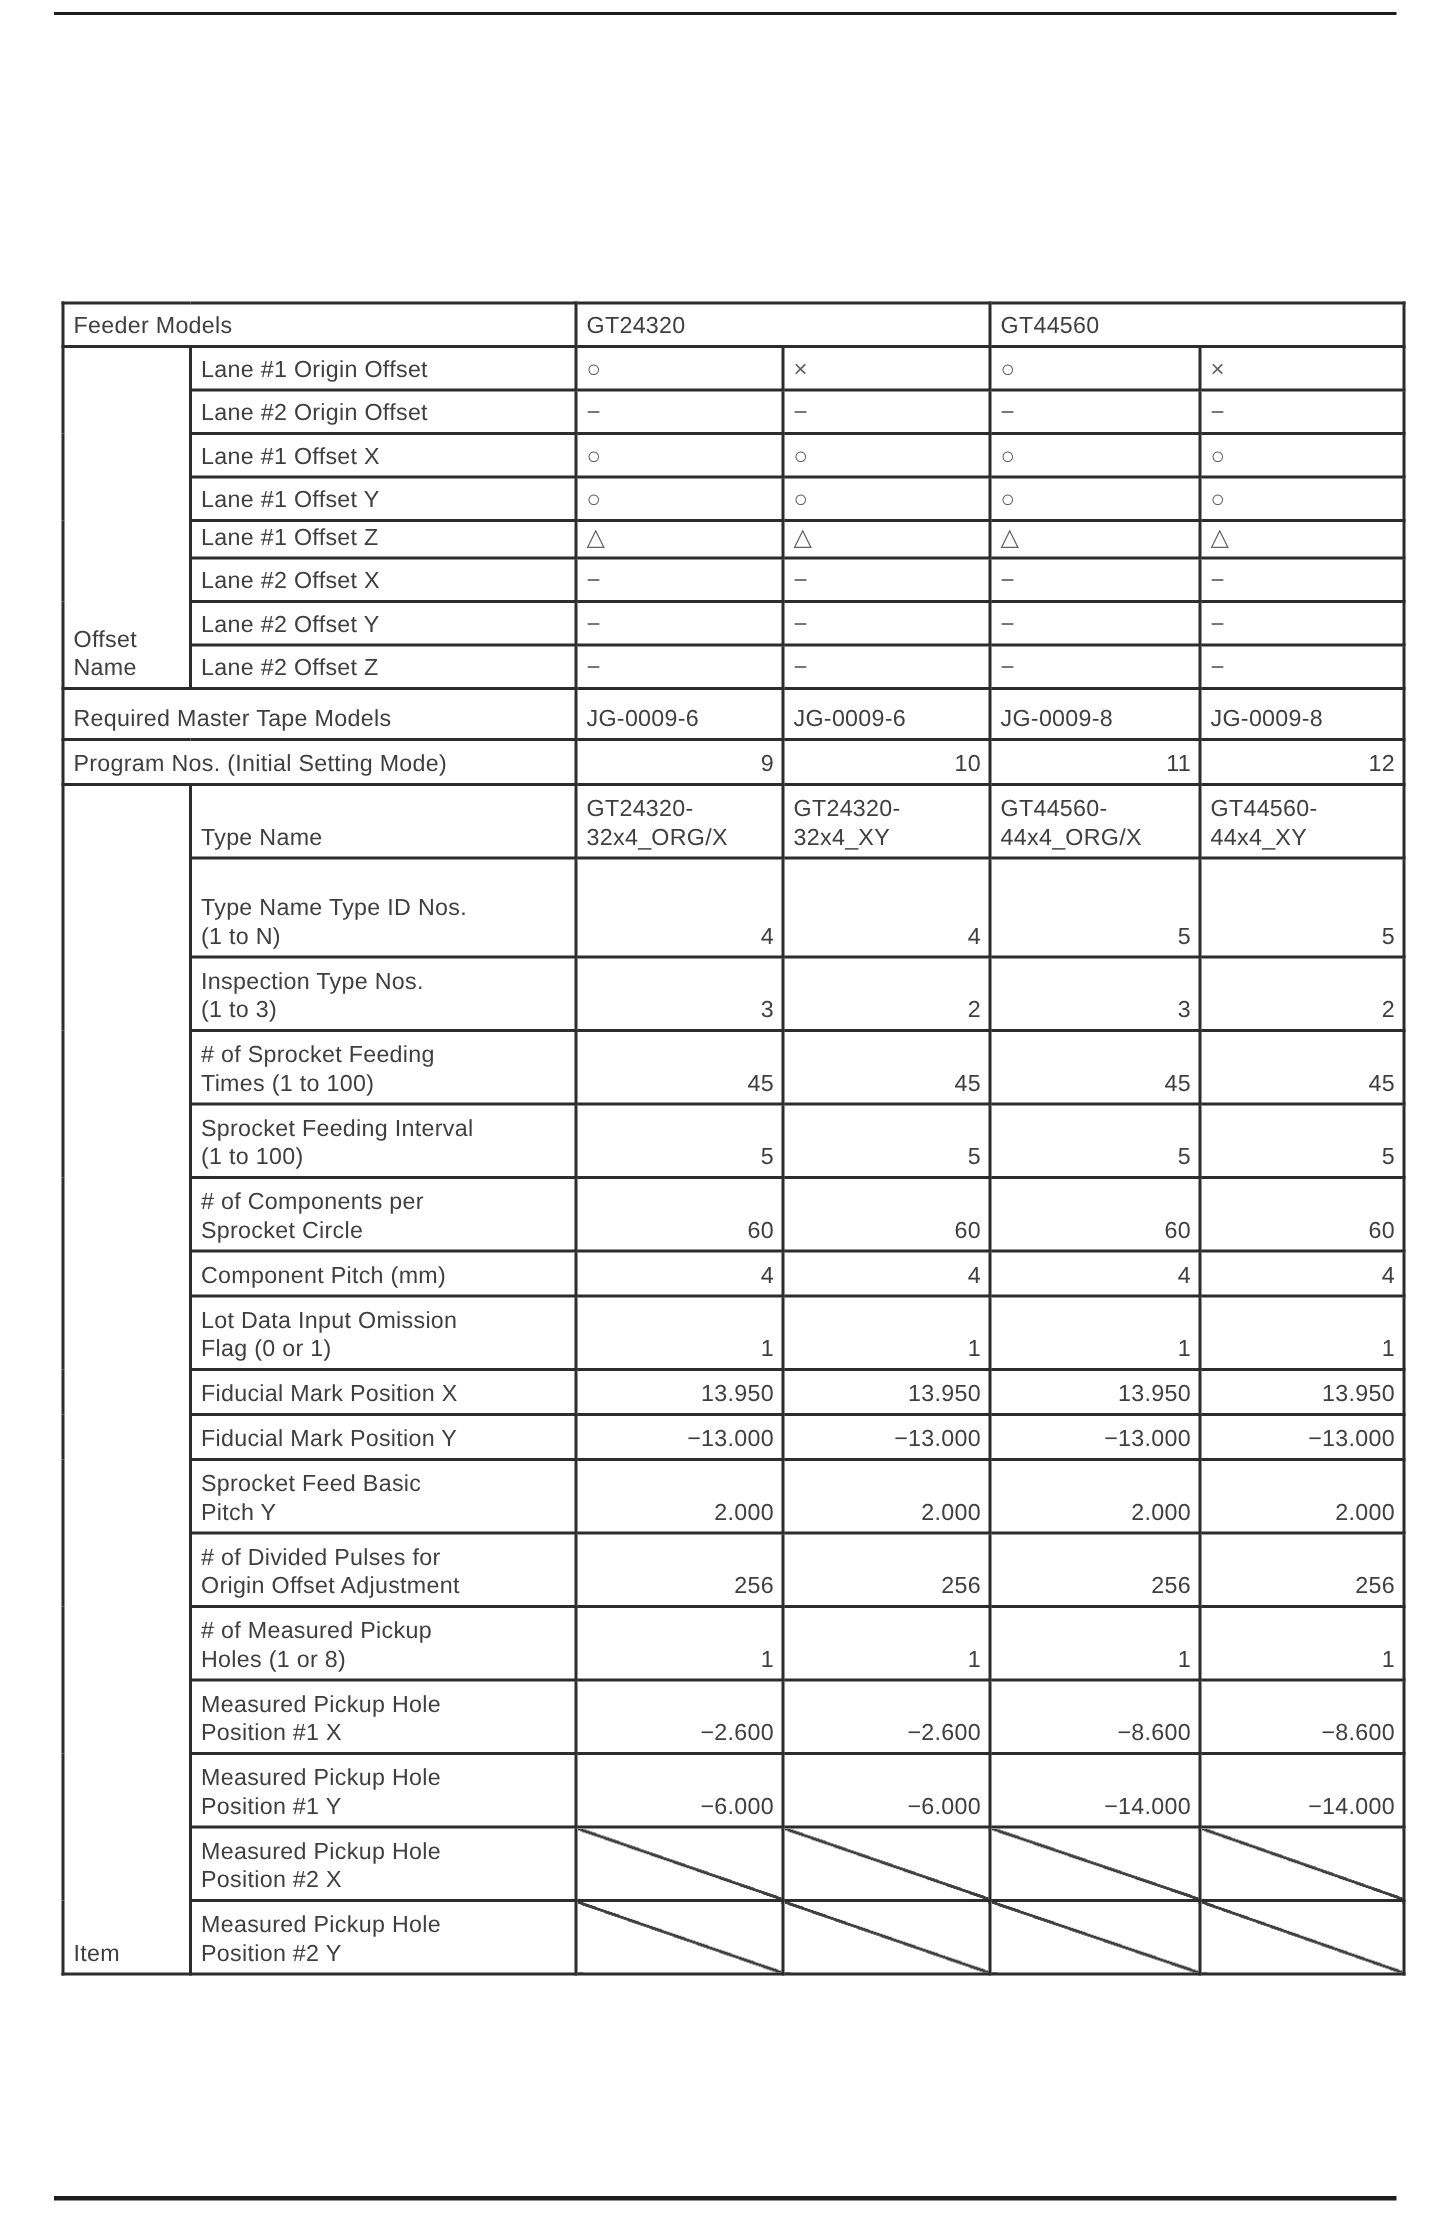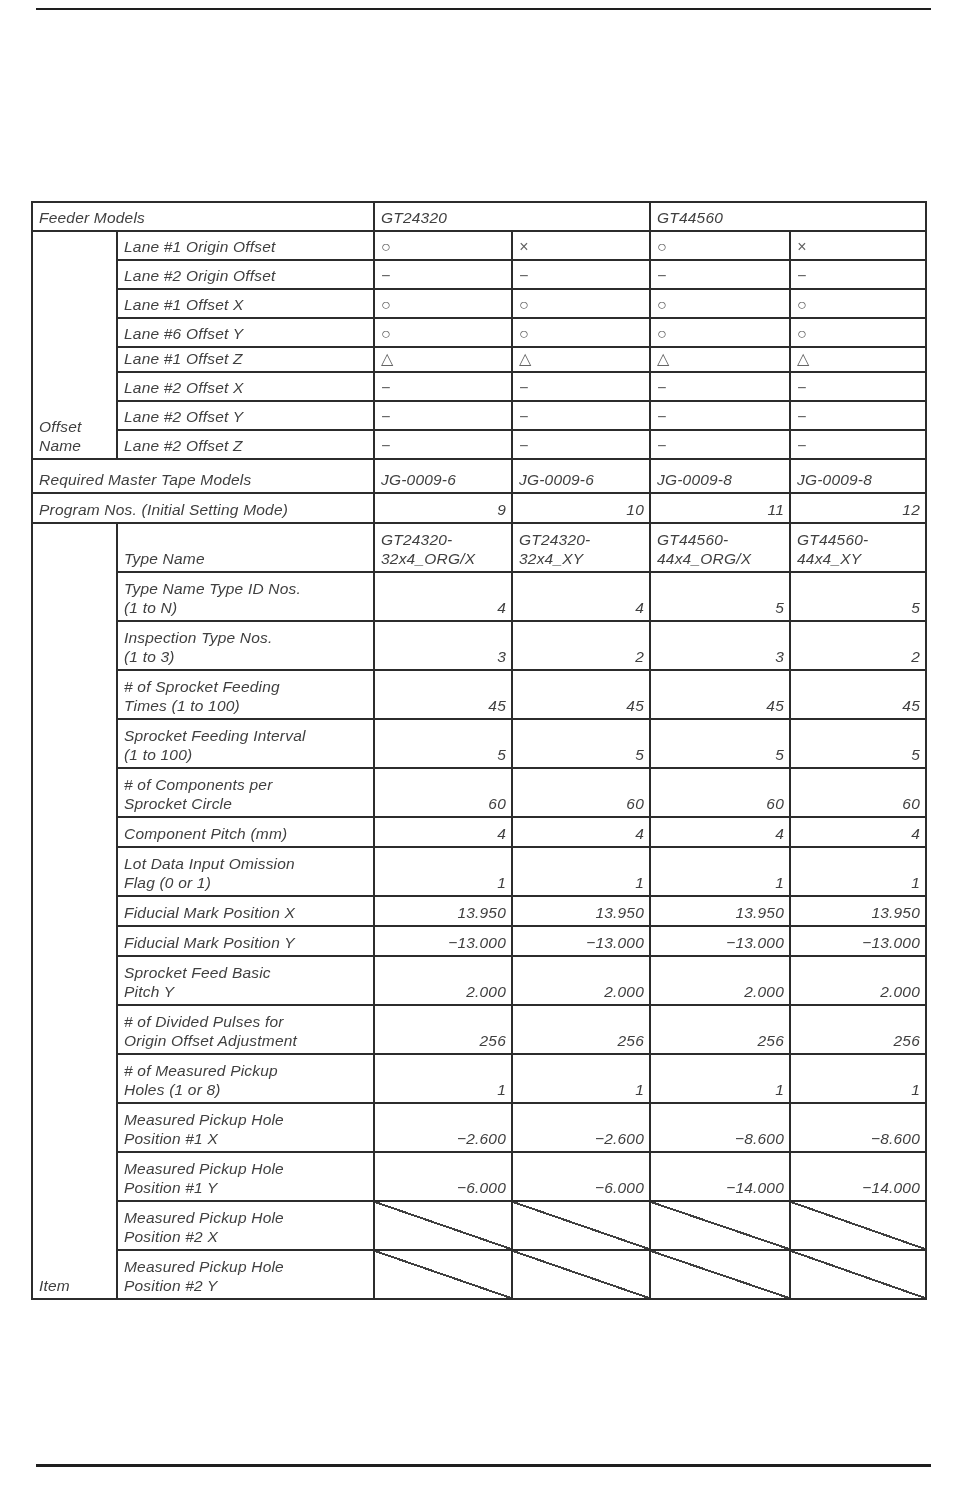--- a/index.html
+++ b/index.html
@@ -17,29 +17,28 @@
     position: absolute;
     left: 36px;
     width: 895px;
     background: #1e1e1e;
   }
   .rule.top { top: 8px; height: 2px; }
   .rule.bottom { top: 1464px; height: 3px; }
 
   table.spec {
     position: absolute;
-    left: 31px;
+    left: 41px;
     top: 201px;
     width: 894px;
     border-collapse: collapse;
     table-layout: fixed;
     font-size: 15.5px;
     letter-spacing: 0.2px;
     line-height: 19px;
-    font-style: italic;
   }
   table.spec td {
     border: 2px solid #2c2c2c;
     padding: 1px 5px 3px 6px;
     vertical-align: bottom;
     overflow: hidden;
     white-space: pre-line;
   }
   td.group {
     vertical-align: top;
@@ -93,21 +92,21 @@
           <td class="sym">−</td>
         </tr>
         <tr style="height: 29px;">
           <td>Lane #1 Offset X</td>
           <td class="sym">○</td>
           <td class="sym">○</td>
           <td class="sym">○</td>
           <td class="sym">○</td>
         </tr>
         <tr style="height: 29px;">
-          <td>Lane #6 Offset Y</td>
+          <td>Lane #1 Offset Y</td>
           <td class="sym">○</td>
           <td class="sym">○</td>
           <td class="sym">○</td>
           <td class="sym">○</td>
         </tr>
         <tr style="height: 16px;">
           <td>Lane #1 Offset Z</td>
           <td class="sym">△</td>
           <td class="sym">△</td>
           <td class="sym">△</td>
@@ -153,21 +152,21 @@
           <td>Type Name</td>
           <td>GT24320-
 32x4_ORG/X</td>
           <td>GT24320-
 32x4_XY</td>
           <td>GT44560-
 44x4_ORG/X</td>
           <td>GT44560-
 44x4_XY</td>
         </tr>
-        <tr style="height: 49px;">
+        <tr style="height: 66px;">
           <td>Type Name Type ID Nos.
 (1 to N)</td>
           <td class="num">4</td>
           <td class="num">4</td>
           <td class="num">5</td>
           <td class="num">5</td>
         </tr>
         <tr style="height: 49px;">
           <td>Inspection Type Nos.
 (1 to 3)</td>

